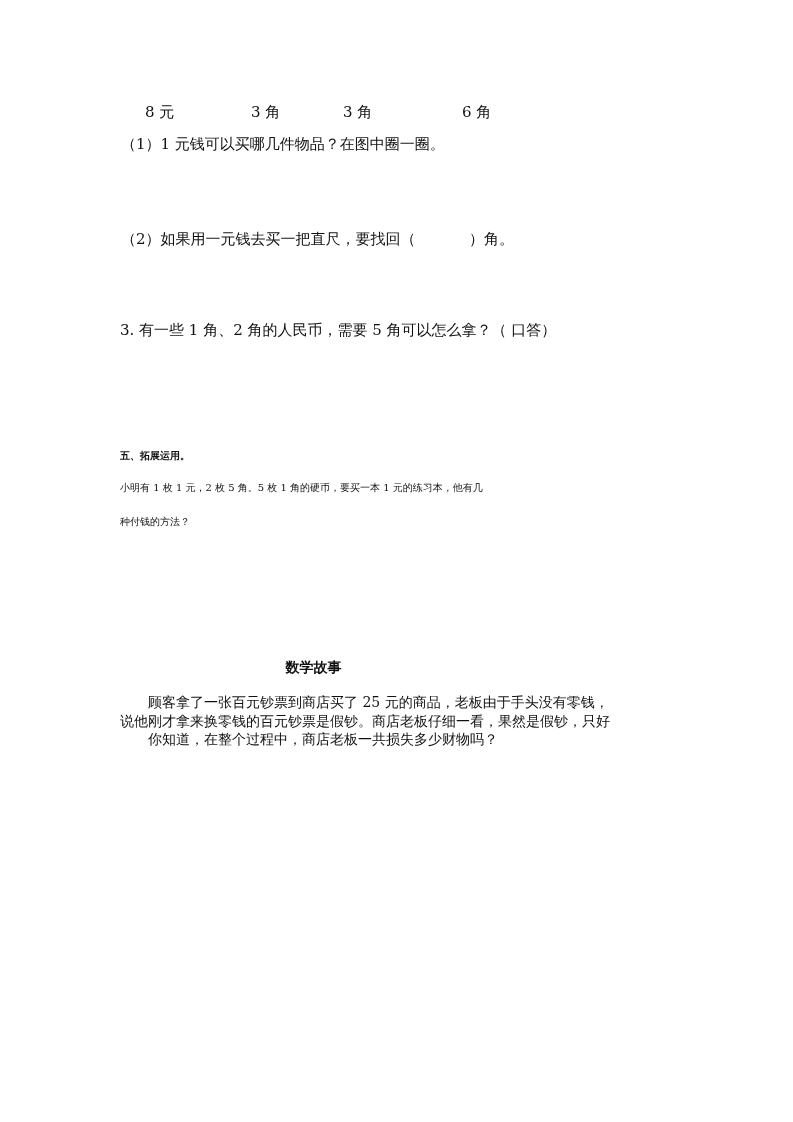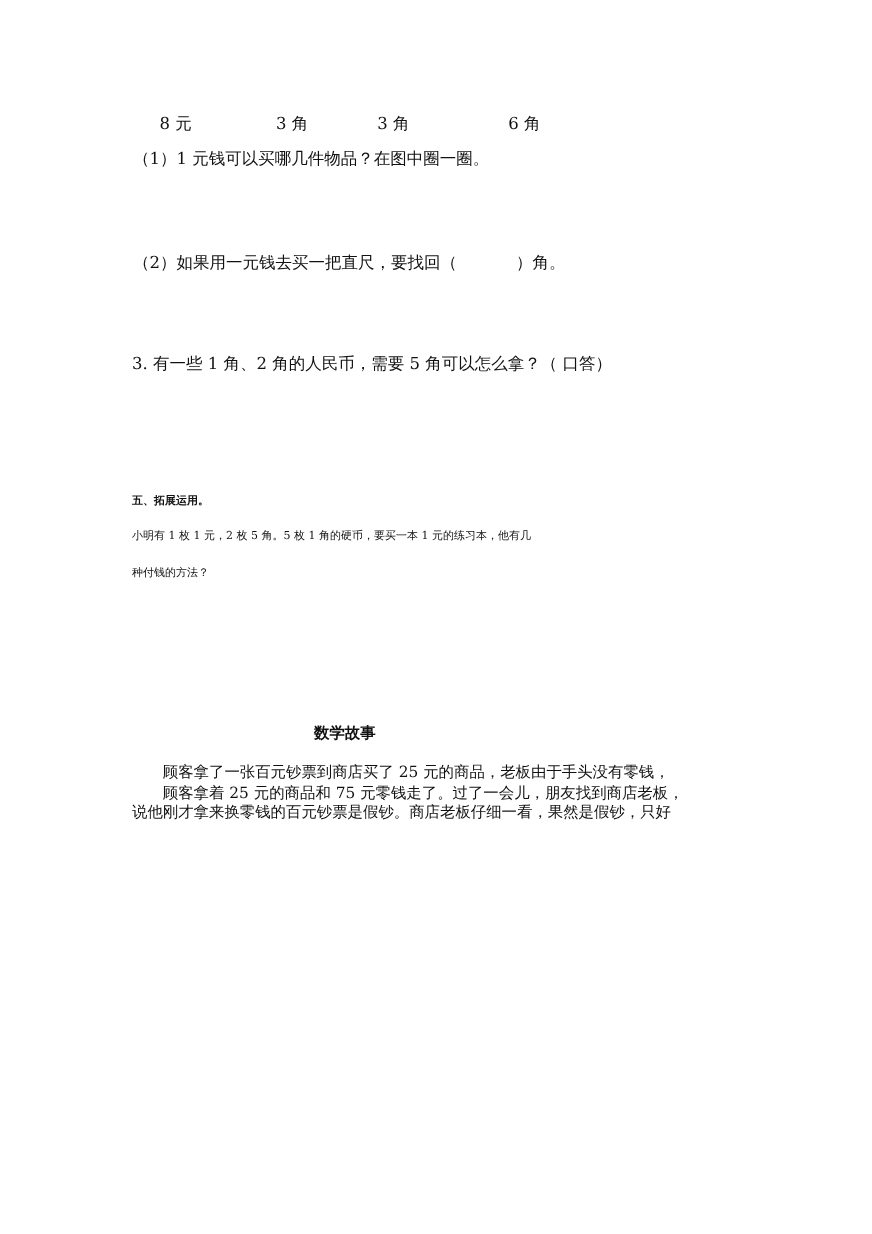--- a/index.html
+++ b/index.html
@@ -37,15 +37,15 @@
 <div class="abs t14" style="left:120px; top:321px;">3.  有一些 1 角、2 角的人民币，需要 5 角可以怎么拿？（  口答）</div>
 
 <div class="abs t15 bold" style="left:120px; top:446px;">五、拓展运用。</div>
 <div class="abs t15" style="left:120px; top:478px;">小明有 1 枚 1 元，2 枚 5 角。5 枚 1 角的硬币，要买一本 1 元的练习本，他有几</div>
 <div class="abs t15" style="left:120px; top:512px;">种付钱的方法？</div>
 
 <div class="abs bold" style="left:0; width:627px; text-align:center; top:658px; font-size:14px; line-height:18px;">数学故事</div>
 
 <div class="story" style="top:693px;">
   <p class="indent">顾客拿了一张百元钞票到商店买了 25 元的商品，老板由于手头没有零钱，</p>
-  <p class="indent">顾客拿着 25 元的商品和 75 元零钱走了。过了一会儿，朋友找到商店老板，</p>
   <p>说他刚才拿来换零钱的百元钞票是假钞。商店老板仔细一看，果然是假钞，只好</p>
+  <p class="indent">你知道，在整个过程中，商店老板一共损失多少财物吗？</p>
 </div>
 
 </body></html>

